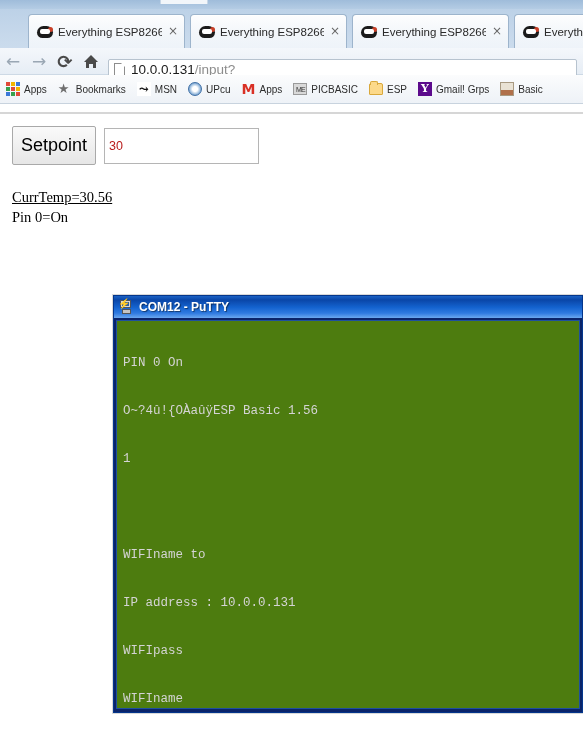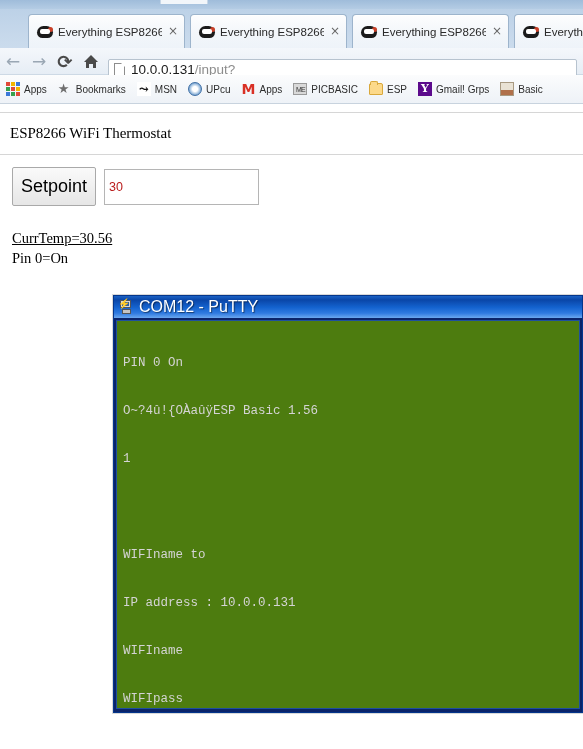--- a/index.html
+++ b/index.html
@@ -179,21 +179,21 @@
   }
   .putty-icon { width: 16px; height: 16px; position: relative; flex: 0 0 16px; margin-right: 5px; }
   .putty-icon .mon { position:absolute; left:2px; top:1px; width:11px; height:8px;
                      background:#d8d8d8; border:1px solid #555; }
   .putty-icon .mon i { position:absolute; left:1px; top:1px; width:7px; height:4px; background:#2a5fa8; }
   .putty-icon .base { position:absolute; left:4px; top:10px; width:9px; height:5px;
                       background:#c4c4c4; border:1px solid #555; }
   .putty-icon .bolt { position:absolute; left:0px; top:0px; color:#ffd400; font-size:10px;
                       line-height:10px; font-weight:bold; }
   .putty-title-text {
-    color: #ffffff; font-size: 16px; font-weight: normal;
+    color: #ffffff; font-size: 12px; font-weight: bold;
     font-family: "Liberation Sans", sans-serif;
     text-shadow: 1px 1px 1px rgba(0,0,0,0.5);
   }
   .putty-inner {
     position: absolute; left: 2px; top: 24px; right: 2px; bottom: 3px;
     background: #4d7c0f; border: 1px solid #1f4f9f;
     overflow: hidden;
   }
   .term {
     font-family: "Liberation Mono", "DejaVu Sans Mono", monospace;
@@ -320,21 +320,20 @@
 
       <div class="bm">
         <span class="bm-ico dilb-ico"></span>
         <span class="lbl">Basic</span>
       </div>
     </div>
   </div>
 
   <div class="page">
     <div class="hr" style="margin-top:8px;"></div>
-    <div class="page-title">ESP8266 WiFi Thermostat</div>
     <div class="hr"></div>
 
     <div class="form-row">
       <div class="btn">Setpoint</div>
       <div class="textinput" placeholder="">30</div>
     </div>
 
     <div class="status" style="padding-top:22px;text-decoration:underline;">CurrTemp=30.56</div>
     <div class="status">Pin 0=On</div>
 
@@ -352,22 +351,22 @@
       <span class="putty-title-text">COM12 - PuTTY</span>
     </div>
     <div class="putty-inner">
       <div class="term">
         <div class="line">PIN 0 On</div>
         <div class="line">O~?4û!{OÀaûÿESP Basic 1.56</div>
         <div class="line">1</div>
         <div class="line"></div>
         <div class="line">WIFIname to</div>
         <div class="line">IP address : 10.0.0.131</div>
+        <div class="line">WIFIpass</div>
         <div class="line">WIFIname</div>
-        <div class="line">WIFIpass</div>
         
         
         
         
         
         
         
         
         
         

